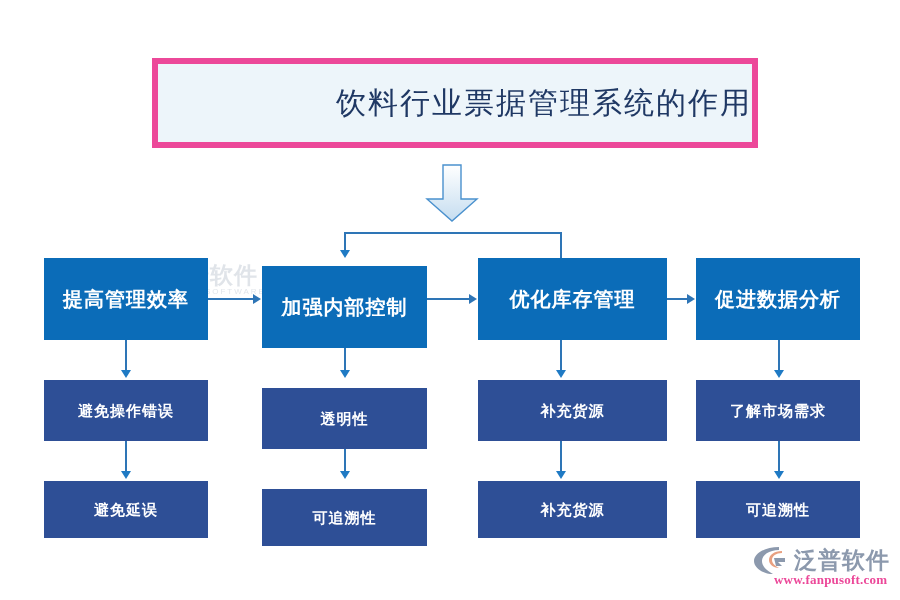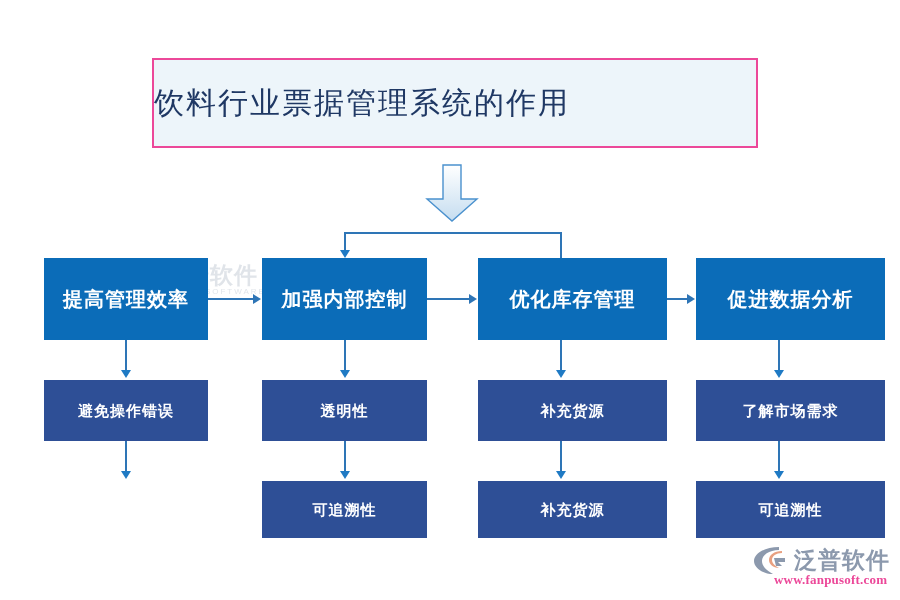--- a/index.html
+++ b/index.html
@@ -19,25 +19,25 @@
   }
 
   
   .title-box {
     position: absolute;
     left: 152px;
     top: 58px;
     width: 606px;
     height: 90px;
     background: #EDF5FA;
-    border: 2px solid #ec4899;
+    border: 6px solid #ec4899;
     box-sizing: border-box;
     display: flex;
     align-items: center;
-    justify-content: flex-start;
+    justify-content: flex-end;
   }
   .title-text {
     font-size: 30px;
     color: #1F3864;
     letter-spacing: 2px;
     font-weight: 400;
     white-space: nowrap;
   }
 
   
@@ -72,23 +72,23 @@
     font-size: 15px;
     letter-spacing: 1px;
   }
 
   
   .row1 { top: 258px; height: 82px; }
   .row2 { top: 380px; height: 61px; }
   .row3 { top: 481px; height: 57px; }
 
   .col1 { left: 44px;  width: 164px; }
-  .col2 { left: 262px; width: 165px; }
+  .col2 { left: 262px; width: 165px; margin-top: 8px; }
   .col3 { left: 478px; width: 189px; }
-  .col4 { left: 696px; width: 189px; }
+  .col4 { left: 696px; width: 164px; }
   .vline {
     position: absolute;
     width: 2px;
     background: #2E75B6;
     z-index: 1;
   }
   .hline {
     position: absolute;
     height: 2px;
     background: #2E75B6;
@@ -253,20 +253,23 @@
   <div class="node secondary row2 col2">
     <span>透明性</span>
   </div>
   <div class="node secondary row2 col3">
     <span>补充货源</span>
   </div>
   <div class="node secondary row2 col4">
     <span>了解市场需求</span>
   </div>
 
+  <div class="node secondary row3 col1">
+    <span>避免延误</span>
+  </div>
   <div class="node secondary row3 col2">
     <span>可追溯性</span>
   </div>
   <div class="node secondary row3 col3">
     <span>补充货源</span>
   </div>
   <div class="node secondary row3 col4">
     <span>可追溯性</span>
   </div>
 

